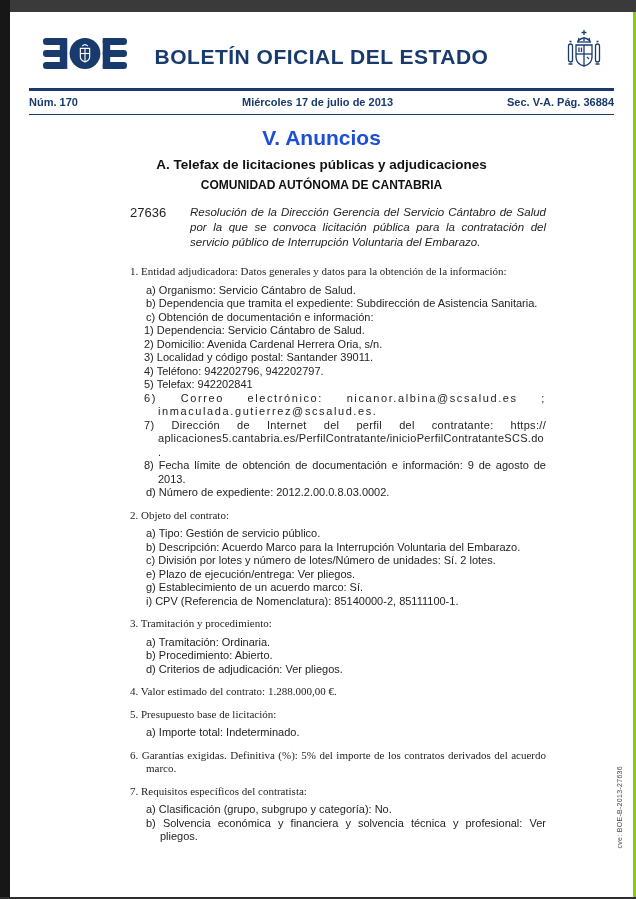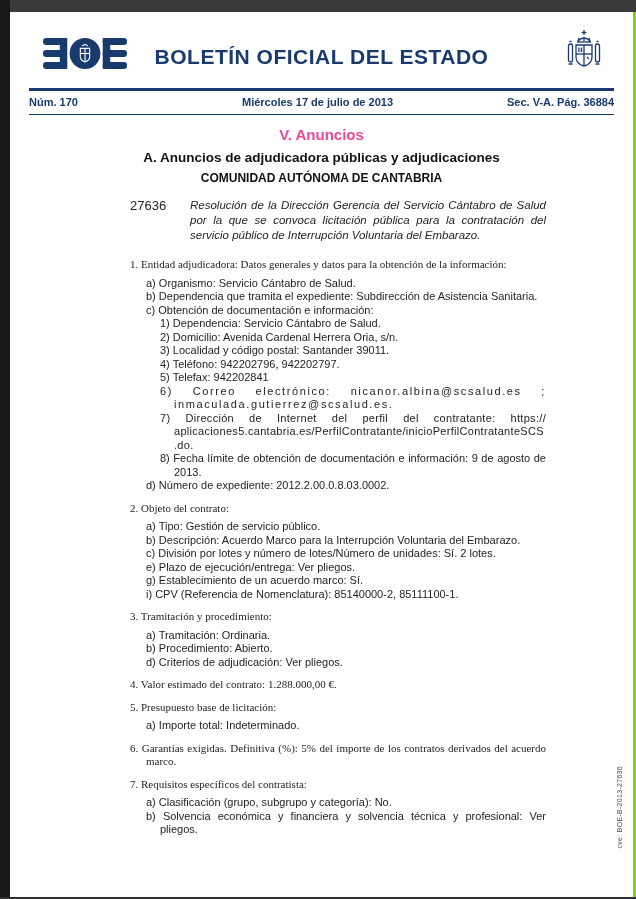--- a/index.html
+++ b/index.html
@@ -27,40 +27,40 @@
   .rule-thin{height:1px;background:#183a6d;margin:6px 19px 0 19px;}
   .meta-row{
     display:flex;justify-content:space-between;align-items:baseline;
     margin:5px 19px 0 19px;font-size:11px;font-weight:bold;color:#183a6d;
   }
   .meta-center{position:absolute;left:0;right:8px;text-align:center;}
   .meta-row{position:relative;gap:40px;}
   .meta-left,.meta-right{position:relative;z-index:1;background:transparent;}
   
   main{display:block;padding:11px 0 0 0;}
-  .h-part{margin:0 0 7px 0;text-align:center;font-size:15px;font-weight:bold;color:#ec4899;}
+  .h-part{margin:0 0 7px 0;text-align:center;font-size:21px;font-weight:bold;color:#1d4ed8;}
   .h-subpart{margin:0 0 6px 0;text-align:center;font-size:13.5px;font-weight:bold;color:#111;}
   .h-region{margin:0 0 13px 0;text-align:center;font-size:12px;font-weight:bold;color:#111;}
   
   .content{padding:0 87px 0 120px;font-size:11px;line-height:13.5px;color:#242424;}
   .announcement{display:flex;margin-bottom:15px;}
   .ann-num{flex:0 0 60px;font-weight:normal;font-size:13px;line-height:15px;}
   .ann-summary{
     flex:1;margin:0;font-style:italic;font-size:11.5px;line-height:15px;
     text-align:justify;
   }
   
   .section{margin-bottom:9px;}
   .section-title{
     text-align:justify;padding-left:16px;text-indent:-16px;margin-bottom:5px;font-family:Liberation Serif, serif;
   }
   .section:last-child{margin-bottom:0;margin-top:9px;}
   .item{text-align:justify;overflow-wrap:break-word;}
   .item.l2{margin-left:16px;padding-left:14px;text-indent:-14px;}
-  .item.l3{margin-left:30px;padding-left:14px;text-indent:-14px;}
+  .item.l3{margin-left:14px;padding-left:14px;text-indent:-14px;}
   .spread-wide{letter-spacing:1.6px;}
   .spread-slight{letter-spacing:.3px;}
   
   .cve{
     position:absolute;right:10px;bottom:48px;
     writing-mode:vertical-rl;transform:rotate(180deg);
     font-size:7px;color:#4a4a4a;letter-spacing:.3px;
   }
   .bottom-edge{position:absolute;left:0;bottom:0;width:636px;height:2px;background:#2e2e2e;}
 </style>
@@ -130,21 +130,21 @@
     <div class="meta-row">
       <span class="meta-left">Núm. 170</span>
       <span class="meta-center">Miércoles 17 de julio de 2013</span>
       <span class="meta-right">Sec. V-A.  Pág. 36884</span>
     </div>
     <div class="rule-thin"></div>
   </header>
 
   <main>
     <h1 class="h-part">V. Anuncios</h1>
-    <h2 class="h-subpart">A. Anuncios de adjudicadora públicas y adjudicaciones</h2>
+    <h2 class="h-subpart">A. Telefax de licitaciones públicas y adjudicaciones</h2>
     <h3 class="h-region">COMUNIDAD AUTÓNOMA DE CANTABRIA</h3>
 
     <div class="content">
       <div class="announcement">
         <span class="ann-num">27636</span>
         <p class="ann-summary">Resolución de la Dirección Gerencia del Servicio Cántabro de Salud por la que se convoca licitación pública para la contratación del servicio público de Interrupción Voluntaria del Embarazo.</p>
       </div>
       <div id="sections">
           <div class="section">
             <div class="section-title">1. Entidad adjudicadora: Datos generales y datos para la obtención de la información:</div>

